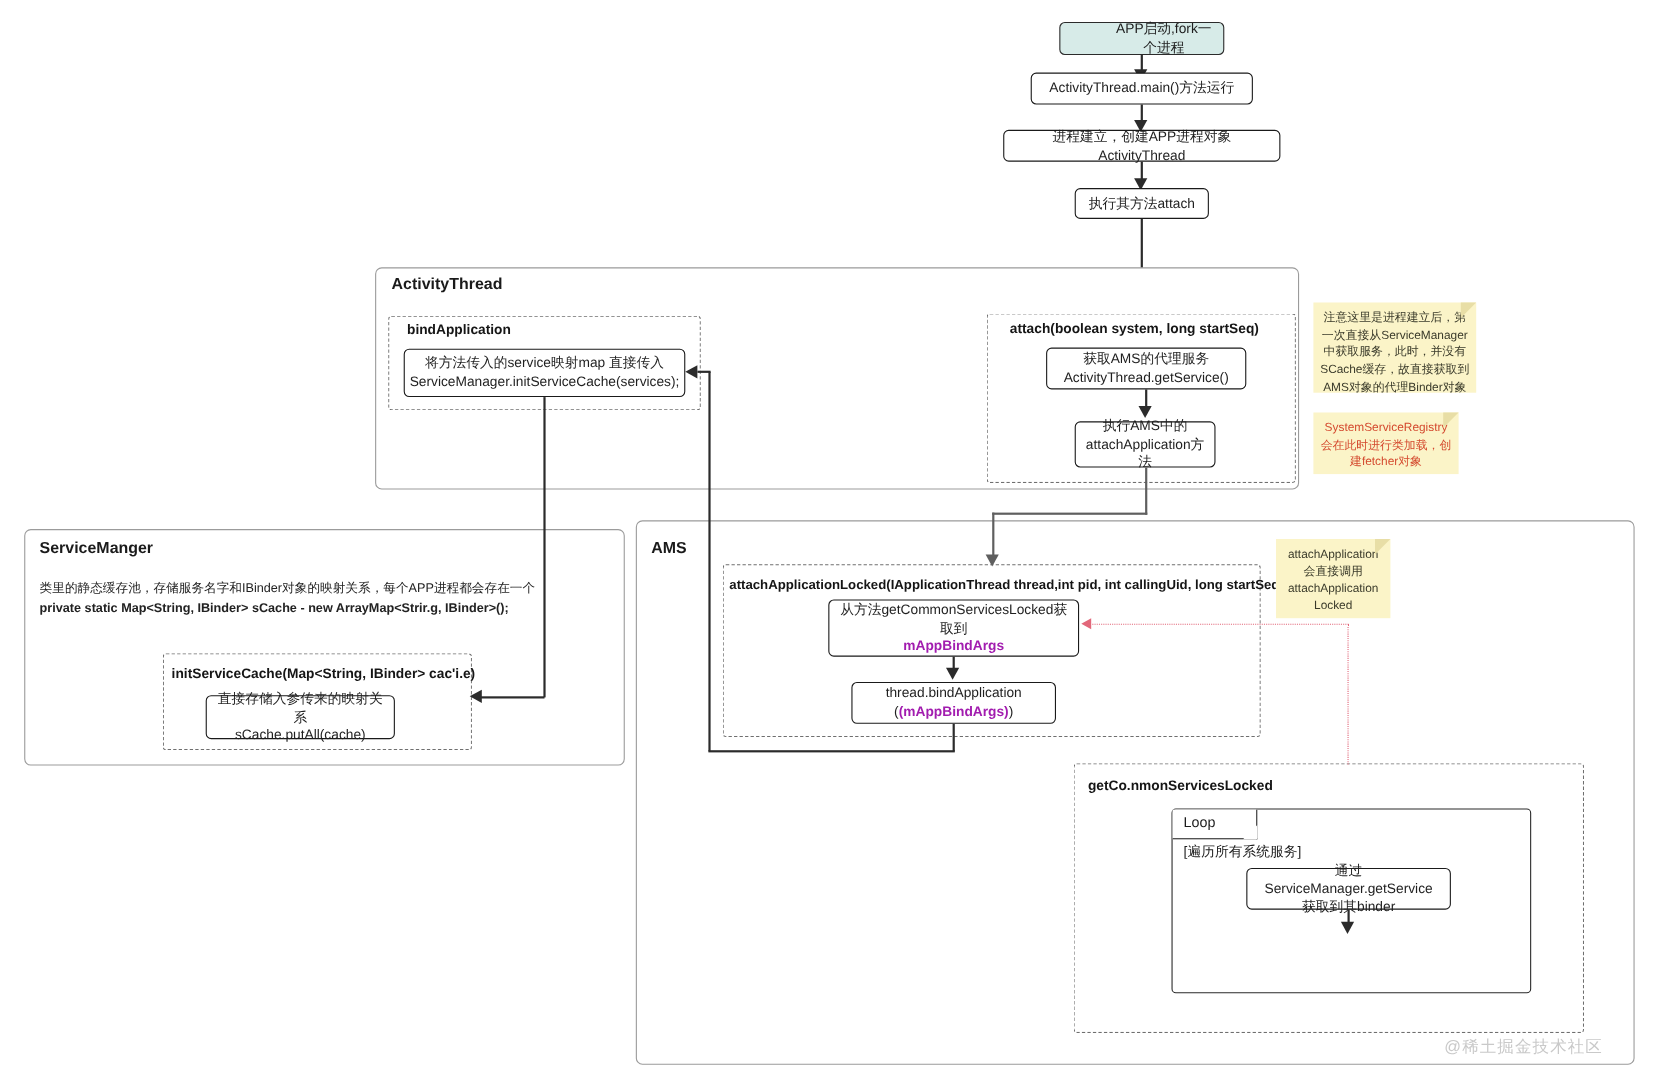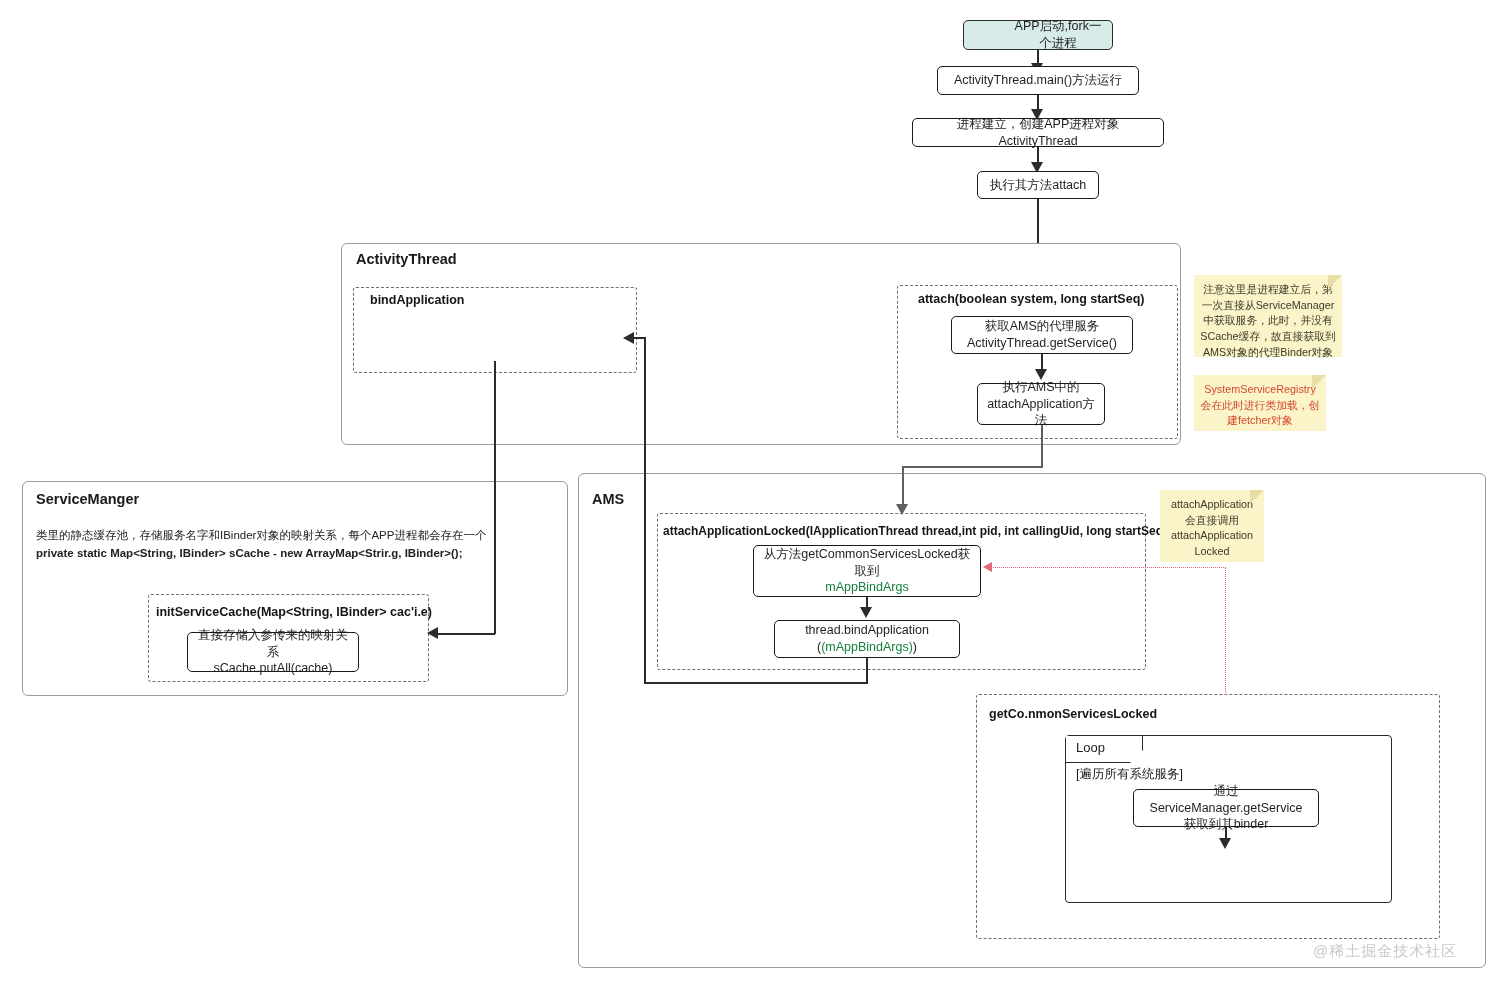--- a/index.html
+++ b/index.html
@@ -7,21 +7,21 @@
   #stage{position:relative;width:1512px;height:991px;background:#fff;overflow:hidden;}
 
   
   .node{
     position:absolute;box-sizing:border-box;
     border:1.6px solid #1a1a1a;border-radius:5px;background:#ffffff;
     display:flex;align-items:center;justify-content:center;text-align:center;
     font-size:12.5px;color:#1f1f1f;line-height:1.35;padding:3px 7px;
   }
   .node.cyan{background:#d7ebe8;border-color:#2b2b2b;padding-left:47px;}
-  .node .grn{color:#15803d;}
+  .node .grn{color:#a21caf;font-weight:bold;}
 
   
   .panel{
     position:absolute;box-sizing:border-box;
     border:1.3px solid #9b9b9b;border-radius:6px;background:#ffffff;
   }
   .panel-title{
     position:absolute;font-weight:bold;font-size:14.5px;color:#1a1a1a;
   }
   .panel-note{
@@ -108,20 +108,22 @@
   <div class="node" style="left:977px;top:171px;width:122px;height:28px;">执行其方法attach</div>
 
   <div class="ln vline dark" style="left:1037px;top:199px;height:75px;"></div>
   <div class="arw arw-d dark" style="left:1031px;top:272px;"></div>
 
   <div class="panel" style="left:341px;top:243px;width:840px;height:202px;"></div>
   <div class="panel-title" style="left:356px;top:251px;">ActivityThread</div>
 
   <div class="dframe" style="left:353px;top:287px;width:284px;height:86px;"></div>
   <div class="dframe-title" style="left:370px;top:293px;">bindApplication</div>
+  <div class="node" style="left:367px;top:317px;width:256px;height:44px;white-space:pre-line;">将方法传入的service映射map 直接传入
+ServiceManager.initServiceCache(services);</div>
 
   <div class="dframe" style="left:897px;top:285px;width:281px;height:154px;"></div>
   <div class="dframe-title" style="left:918px;top:292px;">attach(boolean system, long startSeq)</div>
   <div class="node" style="left:951px;top:316px;width:182px;height:38px;white-space:pre-line;">获取AMS的代理服务
 ActivityThread.getService()</div>
   <div class="ln vline dark" style="left:1041px;top:354px;height:17px;"></div>
   <div class="arw arw-d dark" style="left:1035px;top:369px;"></div>
   <div class="node" style="left:977px;top:383px;width:128px;height:42px;white-space:pre-line;">执行AMS中的
 attachApplication方法</div>
 

